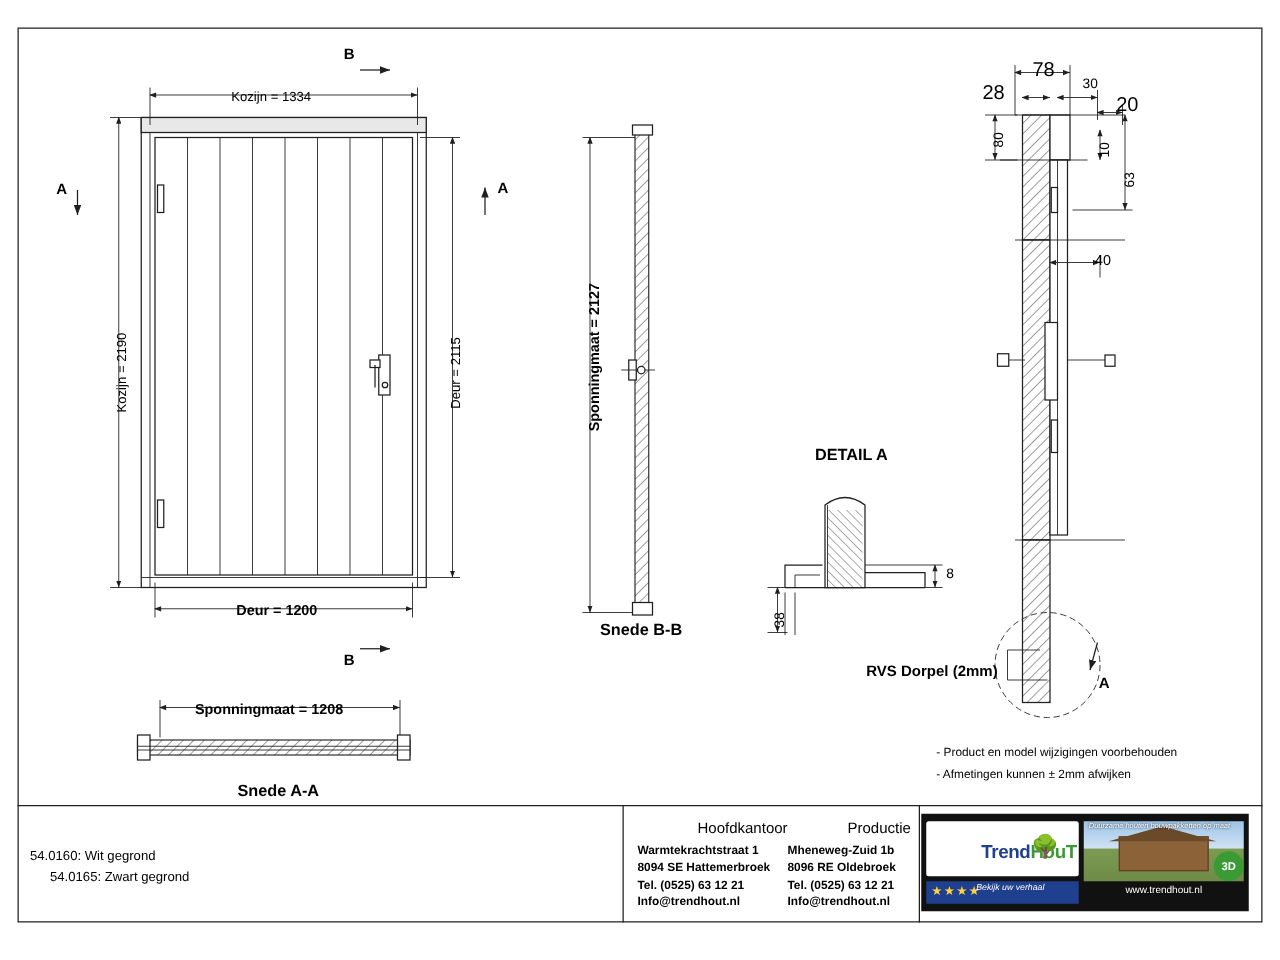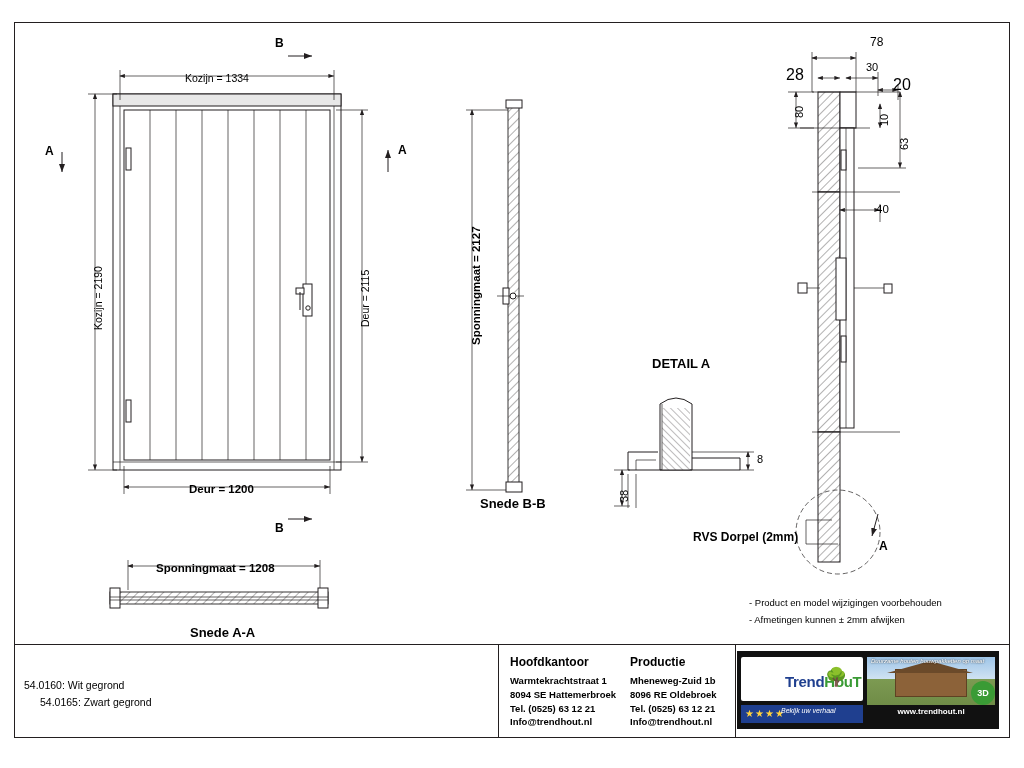--- a/index.html
+++ b/index.html
@@ -76,21 +76,22 @@
     left: 24px; top: 654px;
     font-size: 12.5px;
     font-weight: bold;
   }
   .tb-line1 { position: absolute; left: 24px; top: 679px; font-size: 10.5px; }
   .tb-line2 { position: absolute; left: 24px; top: 696px; font-size: 10.5px; margin-left: 16px; }
 
   .addr-h {
     position: absolute;
     font-size: 12px;
-    font-weight: bold;
+    font-weight: normal;
+    margin-left: 48px;
   }
   .addr-l {
     position: absolute;
     font-size: 9.5px;
     font-weight: bold;
     line-height: 1.45;
     white-space: pre-line;
   }
 
   
@@ -187,21 +188,20 @@
     line-height: 24px;
     margin-left: 24px;
   }
   .logo-url {
     position: absolute;
     left: 130px; top: 56px;
     width: 128px;
     text-align: center;
     font-size: 8px;
     color: #ffffff;
-    font-weight: bold;
   }
   .note {
     position: absolute;
     font-size: 9.5px;
     white-space: nowrap;
   }
 </style>
 </head>
 <body>
 
@@ -382,21 +382,21 @@
   <div class="lbl b" style="left:190px; top:626px; font-size:13px;">Snede A-A</div>
 
   <div class="lbl vert b" style="left:470px; top:345px; font-size:11.5px;">Sponningmaat = 2127</div>
   <div class="lbl b" style="left:480px; top:497px; font-size:13px;">Snede B-B</div>
 
   <div class="lbl b" style="left:652px; top:357px; font-size:13px;">DETAIL  A</div>
   <div class="lbl b" style="left:649px; top:531px; font-size:12px;margin-left:44px;">RVS Dorpel (2mm)</div>
   <div class="lbl" style="left:757px; top:453px; font-size:11px;">8</div>
   <div class="lbl vert" style="left:618px; top:502px; font-size:11px;">38</div>
 
-  <div class="lbl" style="left:826px; top:36px; font-size:12px;margin-left:44px;">78</div>
+  <div class="lbl" style="left:826px; top:48px; font-size:16px;">78</div>
   <div class="lbl" style="left:786px; top:66px; font-size:16px;">28</div>
   <div class="lbl" style="left:866px; top:61px; font-size:11px;">30</div>
   <div class="lbl" style="left:893px; top:76px; font-size:16px;">20</div>
   <div class="lbl vert" style="left:793px; top:118px; font-size:11px;">80</div>
   <div class="lbl vert" style="left:878px; top:126px; font-size:11px;">10</div>
   <div class="lbl vert" style="left:898px; top:150px; font-size:11px;">63</div>
   <div class="lbl" style="left:876px; top:203px; font-size:11.5px;">40</div>
   <div class="lbl b" style="left:879px; top:540px; font-size:12px;">A</div>
 
   <div class="note" style="left:749px; top:597px;">- Product en model wijzigingen voorbehouden</div>

